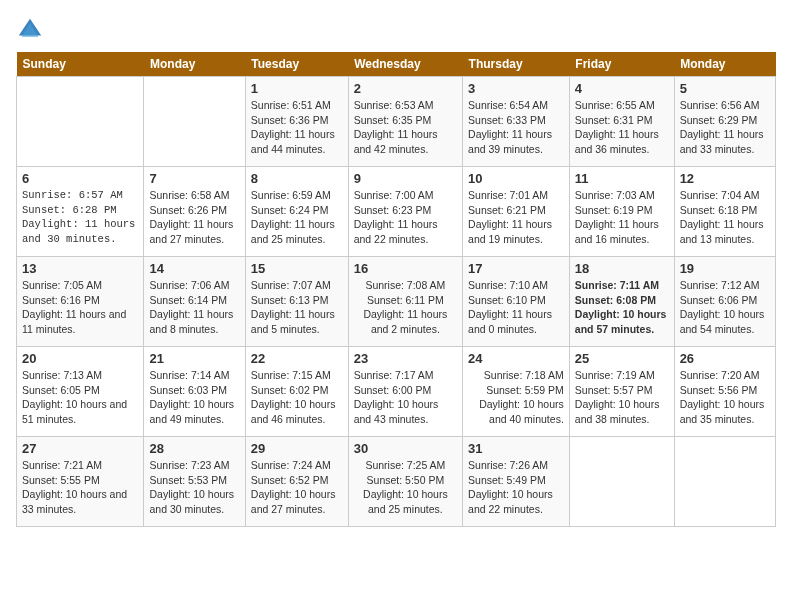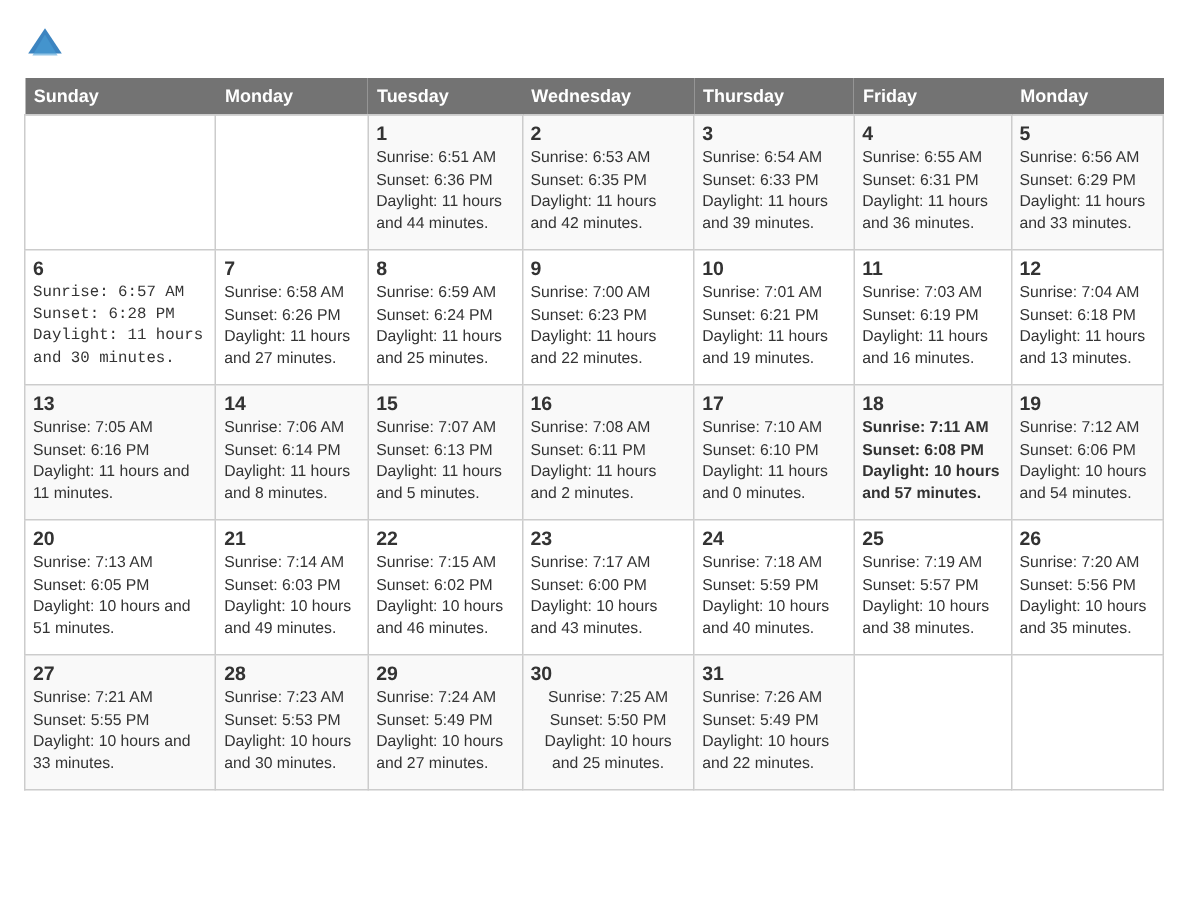--- a/index.html
+++ b/index.html
@@ -41,21 +41,21 @@
     .subtitle {
       font-size: 14px;
       color: #555;
     }
     table {
       width: 100%;
       border-collapse: collapse;
       font-size: 11px;
     }
     thead tr th {
-      background: #737373;
+      background: #a16207;
       color: #fff;
       text-align: left;
       padding: 5px 6px;
       font-size: 12px;
       font-weight: bold;
     }
     tbody tr td {
       border: 1px solid #ccc;
       vertical-align: top;
       padding: 4px 5px;
@@ -203,21 +203,21 @@
 Daylight: 11 hours and 8 minutes.</div>
         </td>
         <td>
           <span class="day-num">15</span>
           <div class="day-info" style="white-space: pre-line;">Sunrise: 7:07 AM
 Sunset: 6:13 PM
 Daylight: 11 hours and 5 minutes.</div>
         </td>
         <td>
           <span class="day-num">16</span>
-          <div class="day-info" style="white-space: pre-line;">Sunrise: 7:08 AM
+          <div class="day-info" style="white-space: pre-line; text-align: center;">Sunrise: 7:08 AM
 Sunset: 6:11 PM
 Daylight: 11 hours and 2 minutes.</div>
         </td>
         <td>
           <span class="day-num">17</span>
           <div class="day-info" style="white-space: pre-line;">Sunrise: 7:10 AM
 Sunset: 6:10 PM
 Daylight: 11 hours and 0 minutes.</div>
         </td>
         <td>
@@ -253,21 +253,21 @@
 Daylight: 10 hours and 46 minutes.</div>
         </td>
         <td>
           <span class="day-num">23</span>
           <div class="day-info" style="white-space: pre-line;">Sunrise: 7:17 AM
 Sunset: 6:00 PM
 Daylight: 10 hours and 43 minutes.</div>
         </td>
         <td>
           <span class="day-num">24</span>
-          <div class="day-info" style="white-space: pre-line;">Sunrise: 7:18 AM
+          <div class="day-info" style="white-space: pre-line; text-align: right;">Sunrise: 7:18 AM
 Sunset: 5:59 PM
 Daylight: 10 hours and 40 minutes.</div>
         </td>
         <td>
           <span class="day-num">25</span>
           <div class="day-info" style="white-space: pre-line;">Sunrise: 7:19 AM
 Sunset: 5:57 PM
 Daylight: 10 hours and 38 minutes.</div>
         </td>
         <td>
@@ -286,21 +286,21 @@
         </td>
         <td>
           <span class="day-num">28</span>
           <div class="day-info" style="white-space: pre-line;">Sunrise: 7:23 AM
 Sunset: 5:53 PM
 Daylight: 10 hours and 30 minutes.</div>
         </td>
         <td>
           <span class="day-num">29</span>
           <div class="day-info" style="white-space: pre-line;">Sunrise: 7:24 AM
-Sunset: 5:49 PM
+Sunset: 6:52 PM
 Daylight: 10 hours and 27 minutes.</div>
         </td>
         <td>
           <span class="day-num">30</span>
           <div class="day-info" style="white-space: pre-line; text-align: center;">Sunrise: 7:25 AM
 Sunset: 5:50 PM
 Daylight: 10 hours and 25 minutes.</div>
         </td>
         <td>
           <span class="day-num">31</span>

